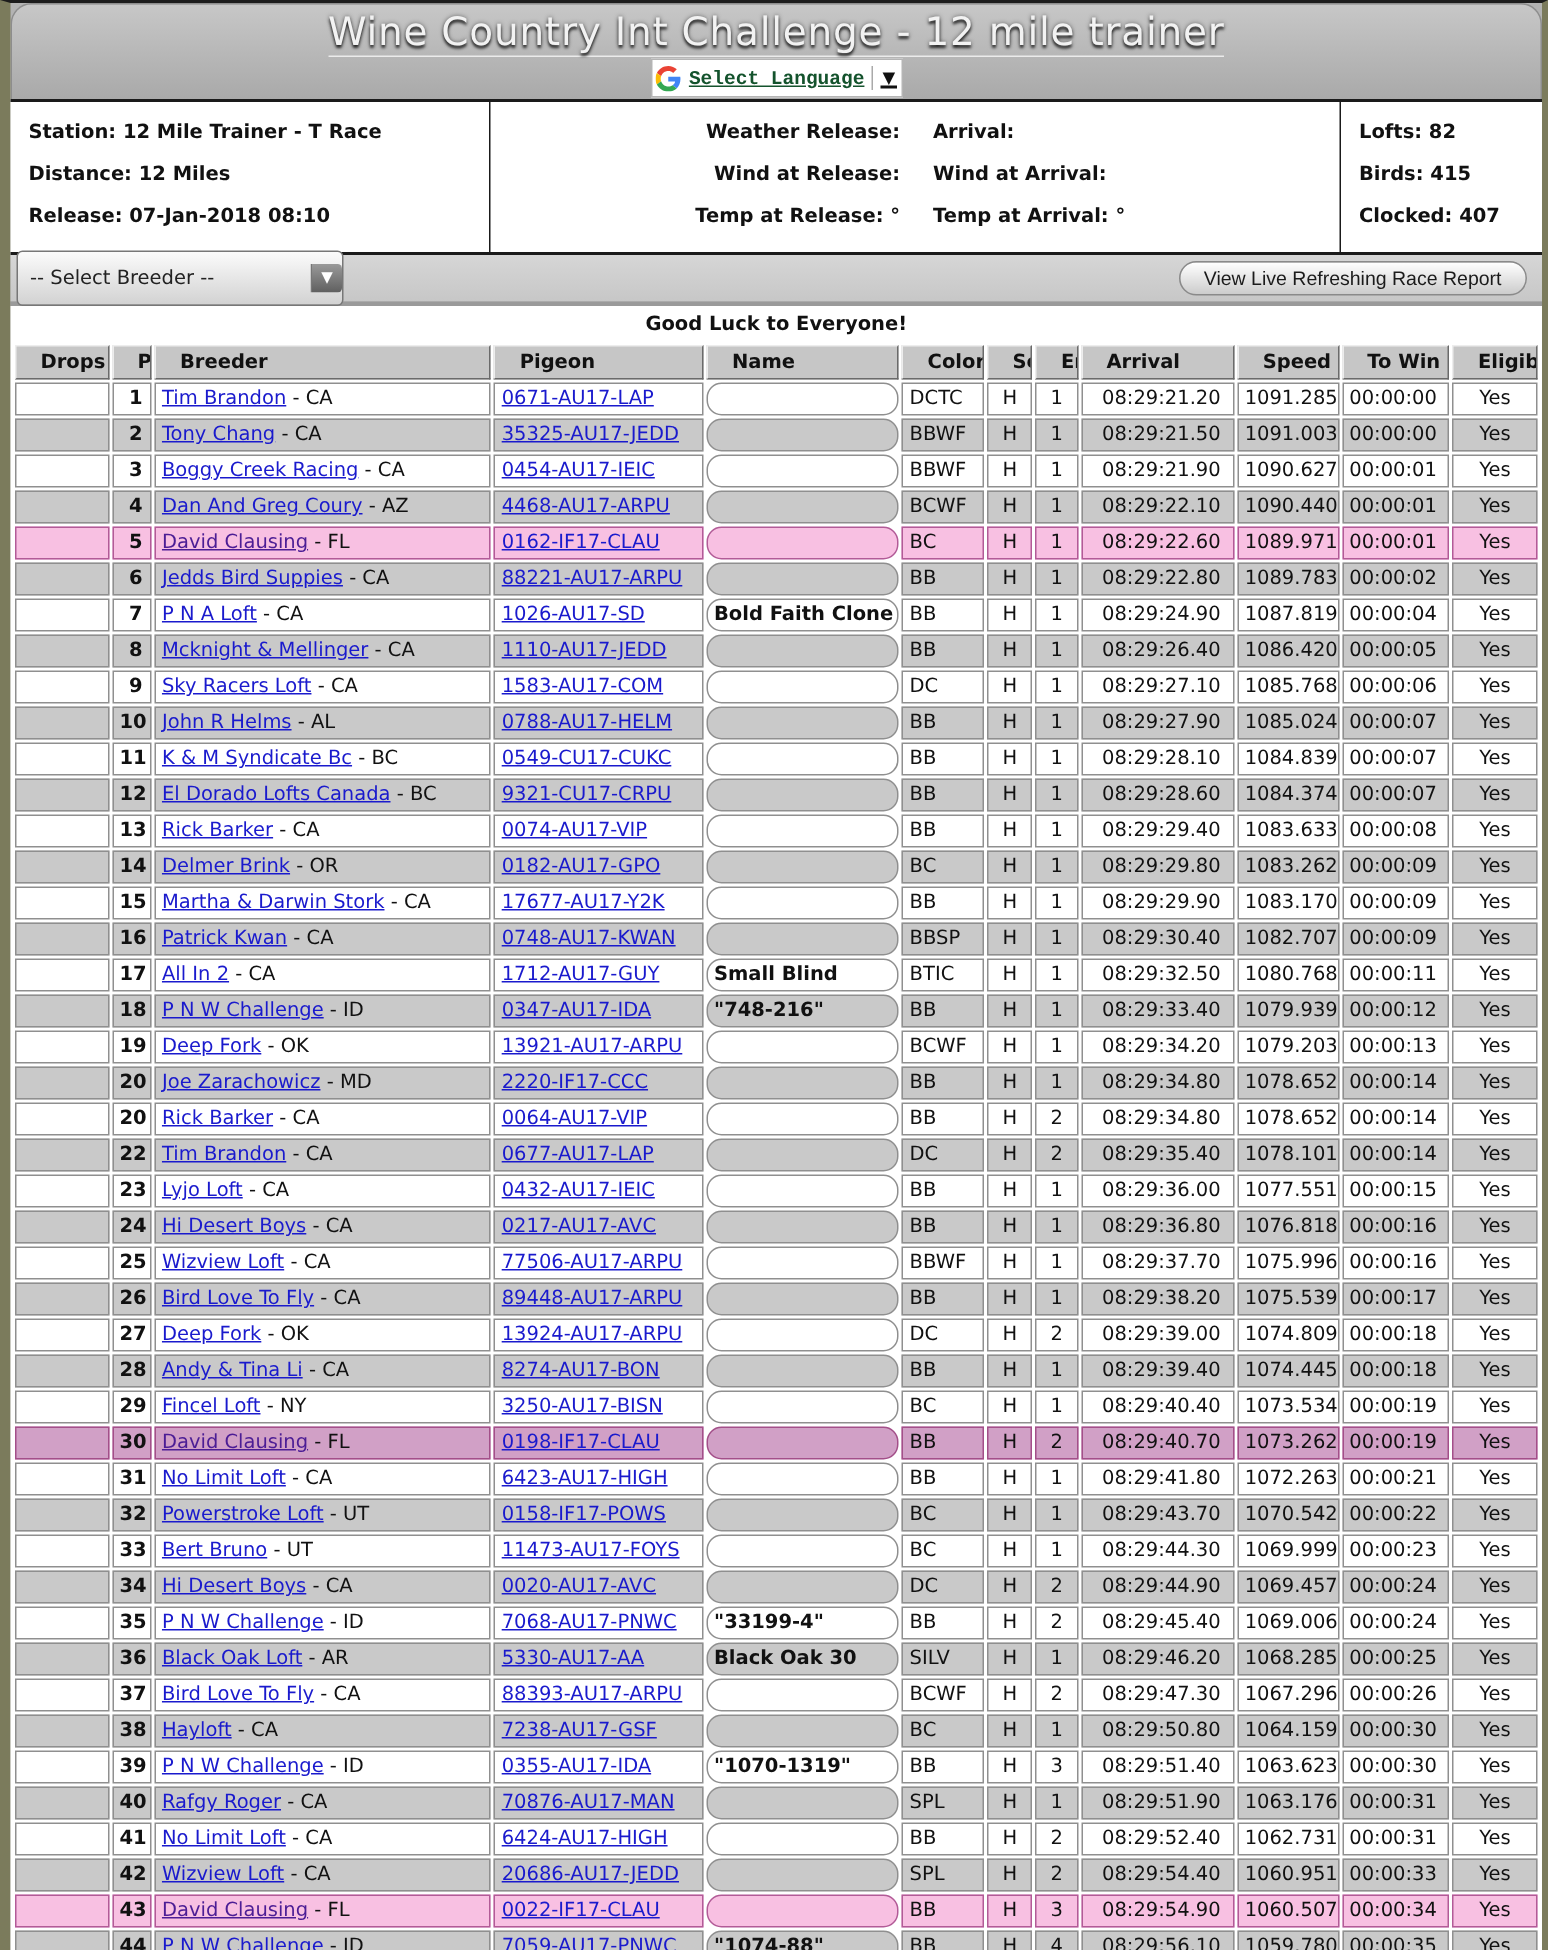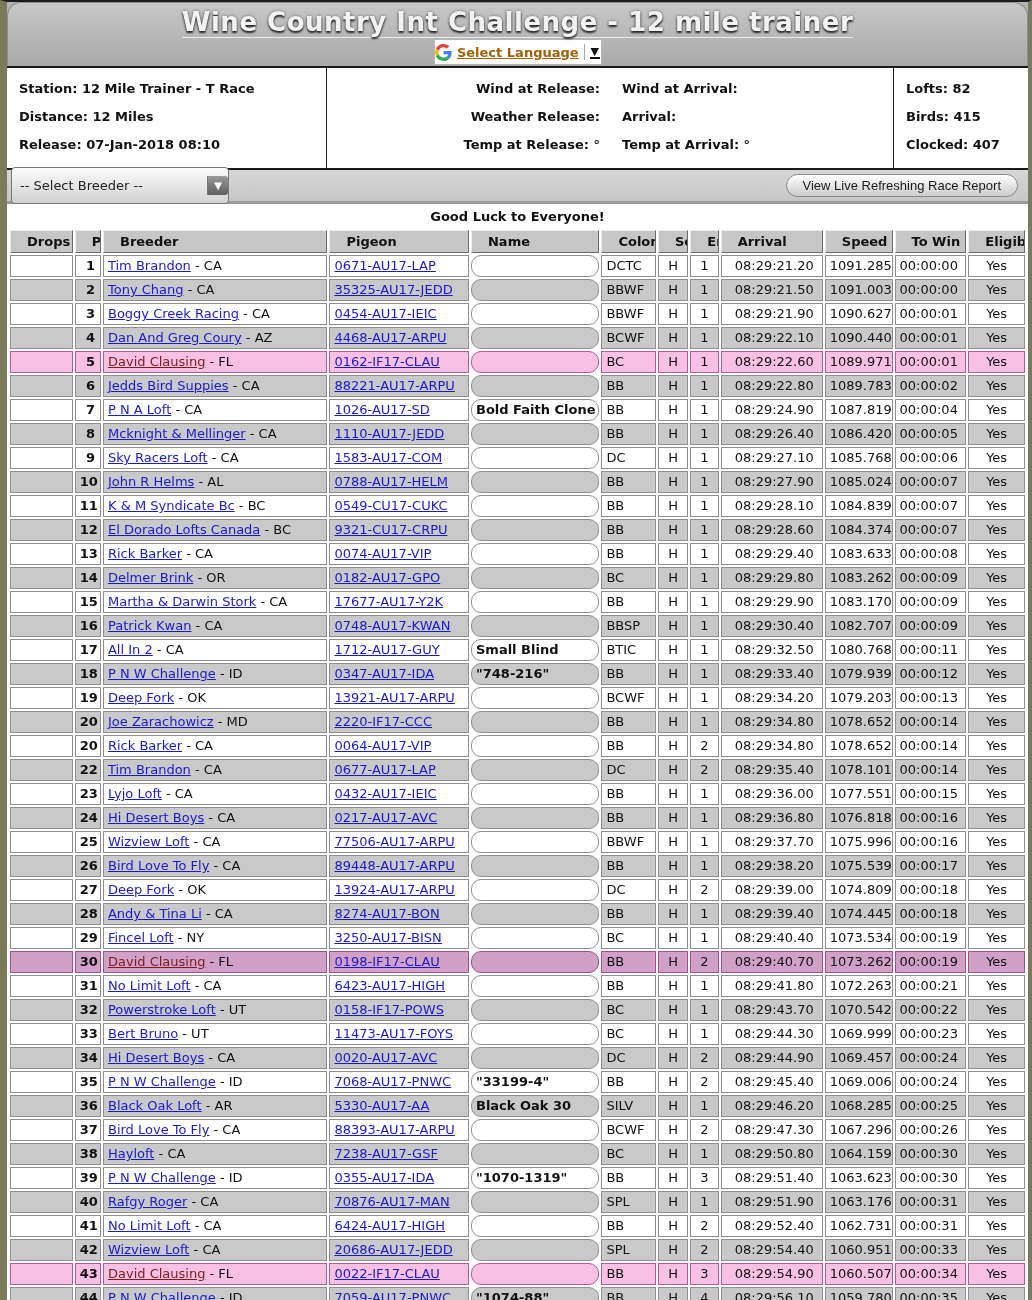--- a/index.html
+++ b/index.html
@@ -21,36 +21,36 @@
   .title-bar {
     height:64px; margin:0;
     border:1px solid #8d8d8d; border-bottom:none;
     border-radius:14px 14px 0 0;
     background:linear-gradient(#c7c7c7,#a9a9a9);
     text-align:center;
   }
   .page-title {
     display:inline-block;
     margin-top:4px;
-    font-size:26px; font-weight:bold; letter-spacing:.5px;
+    font-size:26px; font-weight:normal; letter-spacing:.5px;
     color:#f2f2f2;
     text-shadow:0 2px 2px rgba(0,0,0,.75), 0 0 3px rgba(40,40,40,.6);
     border-bottom:1px solid rgba(245,245,245,.85);
     line-height:30px;
   }
   .translate-widget {
     margin:1px auto 0 auto;
     width:168px; height:26px;
     background:#fff; border:1px solid #b5b5b5;
     display:flex; align-items:center; justify-content:center; gap:5px;
   }
   .g-logo { width:17px; height:17px; flex:0 0 auto; }
   .translate-link {
-    font-size:13px; font-weight:bold; color:#a16207;
-    text-decoration:underline; cursor:pointer; white-space:nowrap;
+    font-size:13px; font-weight:bold; color:#14532d;
+    text-decoration:underline; cursor:pointer; white-space:nowrap;font-family:Liberation Mono, monospace;
   }
   .translate-sep { width:1px; height:16px; background:#aaa; }
   .translate-arrow {
     font-size:11px; font-weight:bold; color:#111;
     border-bottom:2px solid #111; line-height:11px; padding:0 1px; cursor:pointer;
   }
   
   .info-panel {
     display:grid; grid-template-columns:319px 1fr 134px;
     background:#fff;
@@ -117,21 +117,21 @@
   }
   tr.w td { background:#ffffff; }
   tr.g td { background:#c9c9c9; }
   tr.hl-light td { background:#f8c0e2; border-color:#b25b97; }
   tr.hl-dark  td { background:#d1a0c6; border-color:#a34f89; }
   td.pos { text-align:right; font-weight:bold; padding-right:5px; }
   td.name { font-weight:bold;border-radius:10px; }
   td.num { text-align:right; padding-right:8px; }
   td.ctr { text-align:center; }
   a.blue-link { color:#1a1acd; text-decoration:underline; cursor:pointer; }
-  tr.hl-light a.breeder-a, tr.hl-dark a.breeder-a { color:#7f1d1d; }
+  tr.hl-light a.breeder-a, tr.hl-dark a.breeder-a { color:#4c1d95; }
 </style>
 </head>
 <body>
 
 <div class="page">
 
   <div class="title-bar">
     <div>
       <span class="page-title">Wine Country Int Challenge - 12 mile trainer</span>
     </div>
@@ -149,26 +149,26 @@
   </div>
 
   <div class="info-panel">
     <div class="info-col">
       <div class="info-line">Station: 12 Mile Trainer - T Race</div>
       <div class="info-line">Distance: 12 Miles</div>
       <div class="info-line">Release: 07-Jan-2018 08:10</div>
     </div>
     <div class="info-col middle">
       <div class="info-pair">
+        <span class="l">Weather Release:</span>
+        <span class="r">Arrival:</span>
+      </div>
+      <div class="info-pair">
         <span class="l">Wind at Release:</span>
         <span class="r">Wind at Arrival:</span>
-      </div>
-      <div class="info-pair">
-        <span class="l">Weather Release:</span>
-        <span class="r">Arrival:</span>
       </div>
       <div class="info-pair">
         <span class="l">Temp at Release: °</span>
         <span class="r">Temp at Arrival: °</span>
       </div>
     </div>
     <div class="info-col">
       <div class="info-line">Lofts: 82</div>
       <div class="info-line">Birds: 415</div>
       <div class="info-line">Clocked: 407</div>

